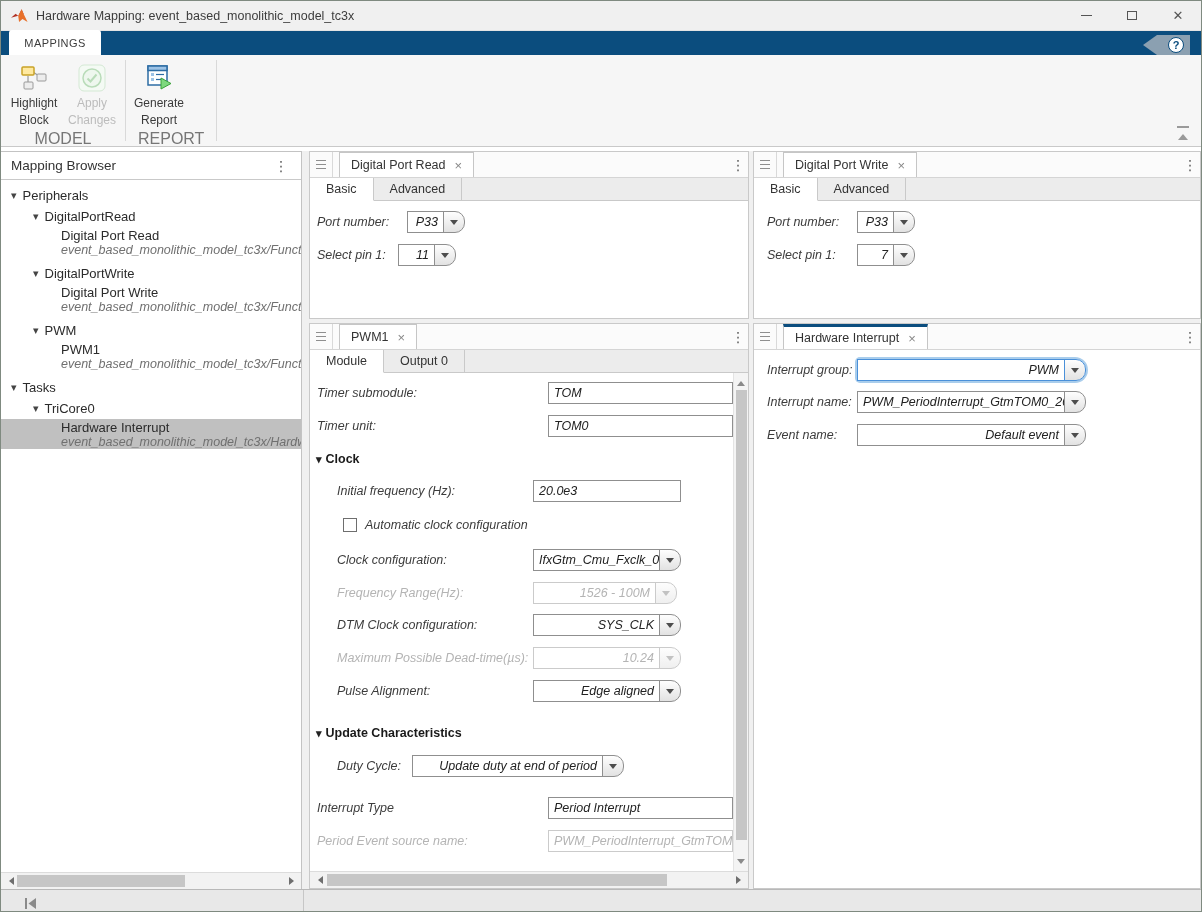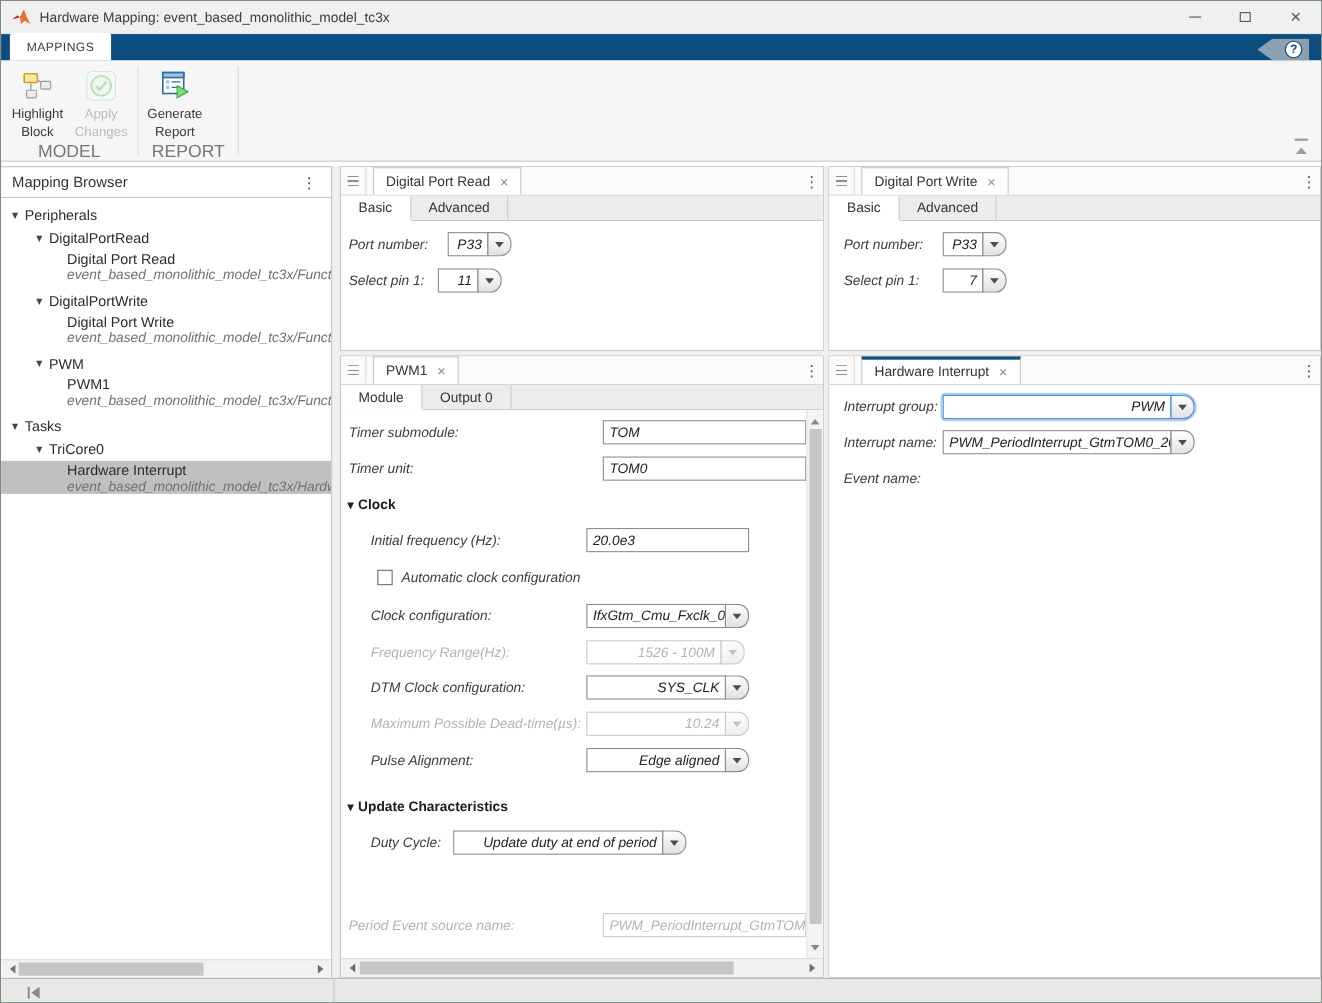--- a/index.html
+++ b/index.html
@@ -395,20 +395,24 @@
           </span>
         </div>
         <div class="sect" style="top:349px;"><span class="tarrow">▾</span><span>Update Characteristics</span></div>
         <div class="frow" style="top:382px;">
           <span class="flabel" style="left:27px;">Duty Cycle:</span>
           <span class="dd" style="left:102px; width:212px;">
             <span class="dd-val">Update duty at end of period</span>
               <span class="dd-btn"></span>
           </span>
         </div>
+        <div class="frow" style="top:424px;">
+          <span class="flabel" style="left:7px;">Interrupt Type</span>
+          <span class="ti" style="left:238px; width:185px;">Period Interrupt</span>
+        </div>
         <div class="frow" style="top:457px;">
           <span class="flabel dis" style="left:7px;">Period Event source name:</span>
           <span class="ti dis" style="left:238px; width:185px;">PWM_PeriodInterrupt_GtmTOM0_20</span>
         </div>
         <div class="vscroll">
           <div class="vs-arrow up">
               <span class="arr-u"></span>
             </div>
           <div class="vs-thumb" style="top:17px; height:450px;"></div>
           <div class="vs-arrow down">
@@ -448,20 +452,24 @@
         </div>
         <div class="frow" style="top:41px;">
           <span class="flabel" style="left:13px;">Interrupt name:</span>
           <span class="dd" style="left:103px; width:229px;">
             <span class="dd-val">PWM_PeriodInterrupt_GtmTOM0_20</span>
               <span class="dd-btn"></span>
           </span>
         </div>
         <div class="frow" style="top:74px;">
           <span class="flabel" style="left:13px;">Event name:</span>
+          <span class="dd" style="left:103px; width:229px;">
+            <span class="dd-val">Default event</span>
+              <span class="dd-btn"></span>
+          </span>
         </div>
       </div>
     </div>
 
   </div>
 
   <div class="statusbar">
     <span class="sb-icon">
       <svg width="12" height="11" viewBox="0 0 12 11">
         <rect x="0" y="0" width="2" height="11" fill="#8a8a8a"></rect>

